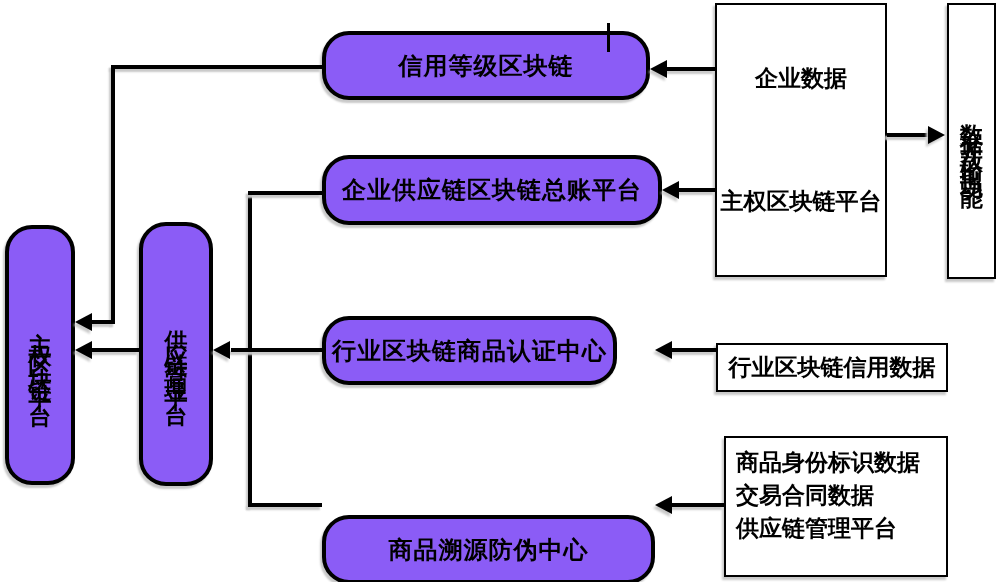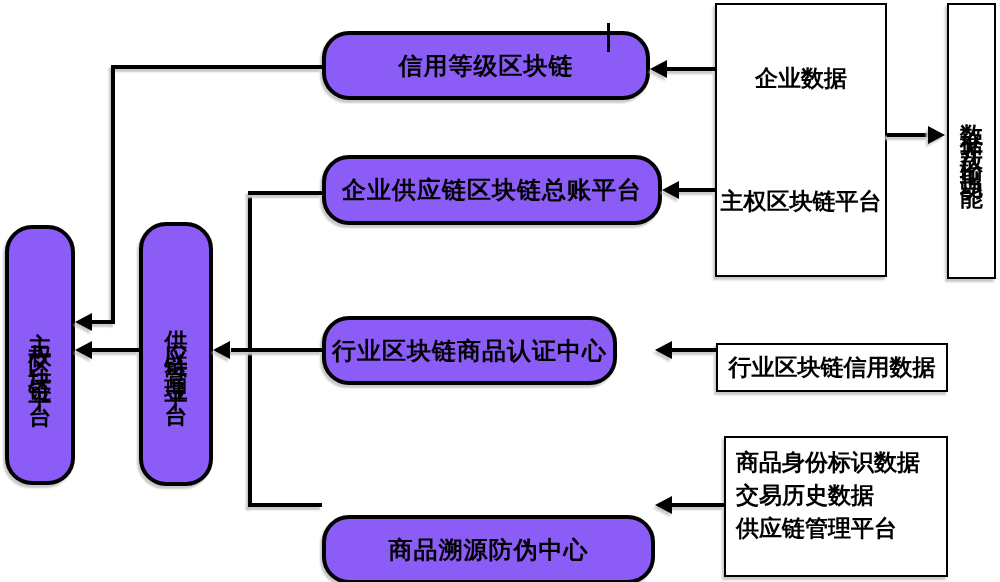--- a/index.html
+++ b/index.html
@@ -89,21 +89,21 @@
   <div class="sbox center-line" style="left:947px; top:3px; width:49px; height:276px;">
     <span class="vtext" style="letter-spacing:0.38em;">数据开放输出功能</span>
   </div>
 
   <div class="sbox center-line" style="left:716px; top:307px; width:232px; height:49px;margin-top:36px;">
     <span class="lbl">行业区块链信用数据</span>
   </div>
 
   <div class="sbox list-left" style="left:724px; top:436px; width:224px; height:141px;">
     <div class="item">商品身份标识数据</div>
-    <div class="item">交易历史数据</div>
+    <div class="item">交易合同数据</div>
     <div class="item">供应链管理平台</div>
   </div>
 
   <div class="line" style="left:111px; top:65px; width:211px; height:4px;"></div>
   <div class="line" style="left:111px; top:65px; width:4px; height:259px;"></div>
   <div class="line" style="left:90px; top:320px; width:24px; height:4px;"></div>
   <div class="arrow-l" style="left:75px; top:313px;"></div>
 
   <div class="line" style="left:91px; top:348px; width:48px; height:4px;"></div>
   <div class="arrow-l" style="left:75px; top:341px;"></div>

